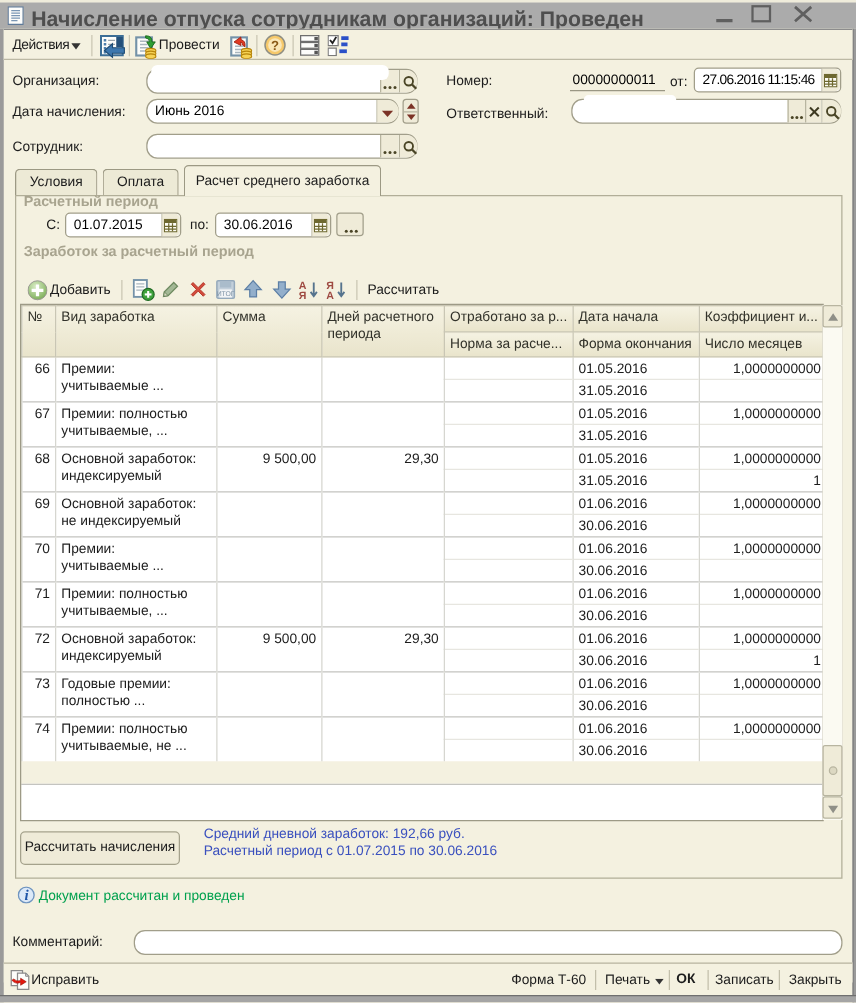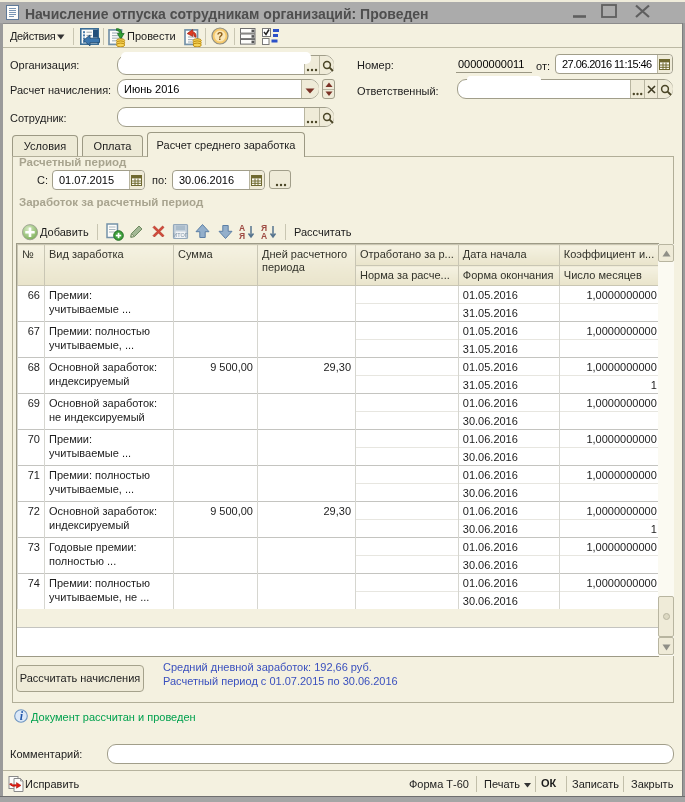--- a/index.html
+++ b/index.html
@@ -1,21 +1,21 @@
 <!DOCTYPE html>
 <html><head><meta charset="utf-8">
 <style>
 * { margin:0; padding:0; box-sizing:border-box; }
 html,body { width:685px; height:802px; }
 body { font-family:"Liberation Sans", sans-serif; font-size:11px; color:#1c1c1c; background:#F4F1E0; position:relative; overflow:hidden; }
 .abs { position:absolute; }
 
 #topstrip { left:0; top:0; width:685px; height:2px; background:#EFECDB; }
 #titlebar { left:0; top:2px; width:685px; height:21px; background:#ABABAB; }
-#titletxt { left:25px; top:6px; font-weight:bold; color:#4E4E4E; font-size:14px; }
+#titletxt { left:25px; top:6px; font-weight:bold; color:#4E4E4E; font-size:17px; }
 #borderL { left:0; top:23px; width:3px; height:779px; background:#9A9A9A; }
 #borderR { left:682px; top:23px; width:3px; height:779px; background:#9A9A9A; border-left:1px solid #7E7E7E; }
 #borderB { left:0; top:796px; width:685px; height:6px; background:#A5A5A5; border-top:1px solid #6F6F6F; }
 
 #toolbar { left:3px; top:23px; width:679px; height:25px; background:#F4F1E0; border-bottom:1px solid #BCB9A4; border-top:1px solid #8C8C8C; }
 .tsep { position:absolute; top:4px; width:1px; height:17px; background:#C9C6B2; }
 .ttxt { position:absolute; top:6px; font-size:11px; color:#1c1c1c; }
 
 .lbl { position:absolute; font-size:11px; color:#1c1c1c; }
 
@@ -179,21 +179,21 @@
   <svg class="icon" style="left:103px;top:4px" width="11" height="11" viewBox="0 0 11 11">
       <rect x="0.5" y="0.5" width="10" height="10" fill="#FDFCF5" stroke="#6E682F"></rect>
       <rect x="1" y="1" width="9" height="2.4" fill="#6E682F"></rect>
       <line x1="4" y1="3.5" x2="4" y2="10" stroke="#6E682F"></line>
       <line x1="7" y1="3.5" x2="7" y2="10" stroke="#6E682F"></line>
       <line x1="1" y1="6" x2="10" y2="6" stroke="#6E682F"></line>
       <line x1="1" y1="8.3" x2="10" y2="8.3" stroke="#6E682F"></line>
     </svg>
 </div>
 
-<div class="lbl" style="left:10px;top:84px">Расчет начисления:</div>
+<div class="lbl" style="left:10px;top:84px">Дата начисления:</div>
 <div class="fld" style="left:117px;top:79px;width:202px">
   <div class="seg last" style="left:183px;width:18px"></div>
   <div class="txt">Июнь 2016</div>
   <svg class="icon" style="left:187px;top:8px" width="10" height="6" viewBox="0 0 10 6">
       <path d="M0.5 0.5 L9.5 0.5 L5 5.5 Z" fill="#7B3226"></path>
     </svg>
 </div>
 <div class="btn3d" style="left:322px;top:79px;width:13px;height:20px">
   <svg class="icon" style="left:2px;top:2px" width="8" height="6" viewBox="0 0 8 6">
       <path d="M4 0.5 L7.5 5 L0.5 5 Z" fill="#7B3226"></path>

